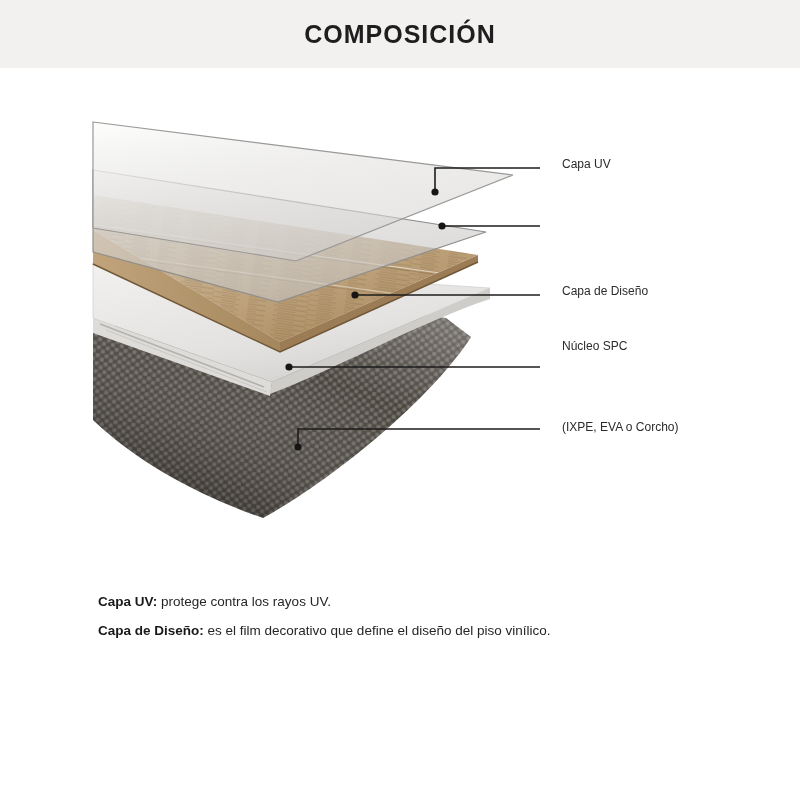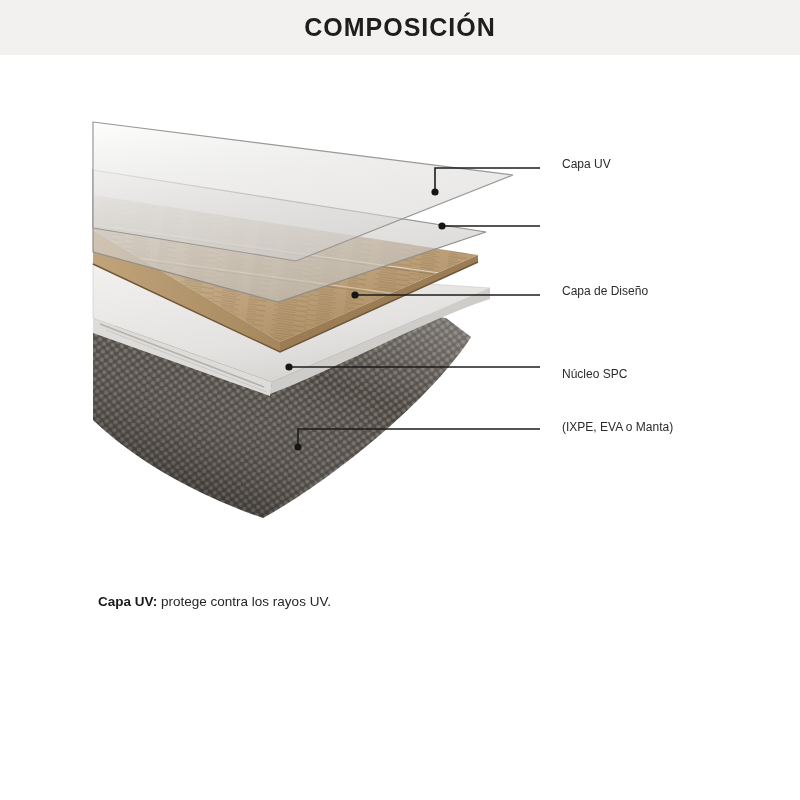--- a/index.html
+++ b/index.html
@@ -2,21 +2,21 @@
 <html><head>
 <meta charset="utf-8">
 <style>
   html,body{margin:0;padding:0}
   body{
     width:800px;height:800px;position:relative;overflow:hidden;
     background:#ffffff;
     font-family:"Liberation Sans", sans-serif;
   }
   .title-band{
-    position:absolute;top:0;left:0;width:800px;height:55px;
+    position:absolute;top:0;left:0;width:800px;height:68px;
     background:#f2f1f0;
     display:flex;align-items:center;justify-content:center;
   }
   .title-band h1{
     margin:0;font-size:25px;font-weight:700;letter-spacing:1px;color:#1f1d1d;
   }
   .diagram{position:absolute;top:0;left:0;width:800px;height:560px}
   .diagram svg{position:absolute;top:0;left:0}
   .layer-label{
     position:absolute;left:562px;
@@ -135,26 +135,27 @@
     </svg>
 
     <div class="layer-label" style="top:154px">
       <div>Capa UV</div>
       <div></div>
     </div>
     <div class="layer-label" style="top:281px">
       <div>Capa de Diseño</div>
       <div></div>
     </div>
-    <div class="layer-label" style="top:364px">
+    <div class="layer-label" style="top:336px">
       <div>Núcleo SPC</div>
       <div></div>
     </div>
     <div class="layer-label" style="top:417px">
-      <div>(IXPE, EVA o Manta)</div>
+      <div>(IXPE, EVA o Corcho)</div>
     </div>
   </div>
 
   <section class="descriptions">
     <p><strong>Capa UV:</strong> <span class="desc-text">protege contra los rayos UV.</span></p>
+    <p><strong>Capa de Diseño:</strong> <span class="desc-text">es el film decorativo que define el diseño del piso vinílico.</span></p>
   </section>
 
 </div>
 
 </body></html>

